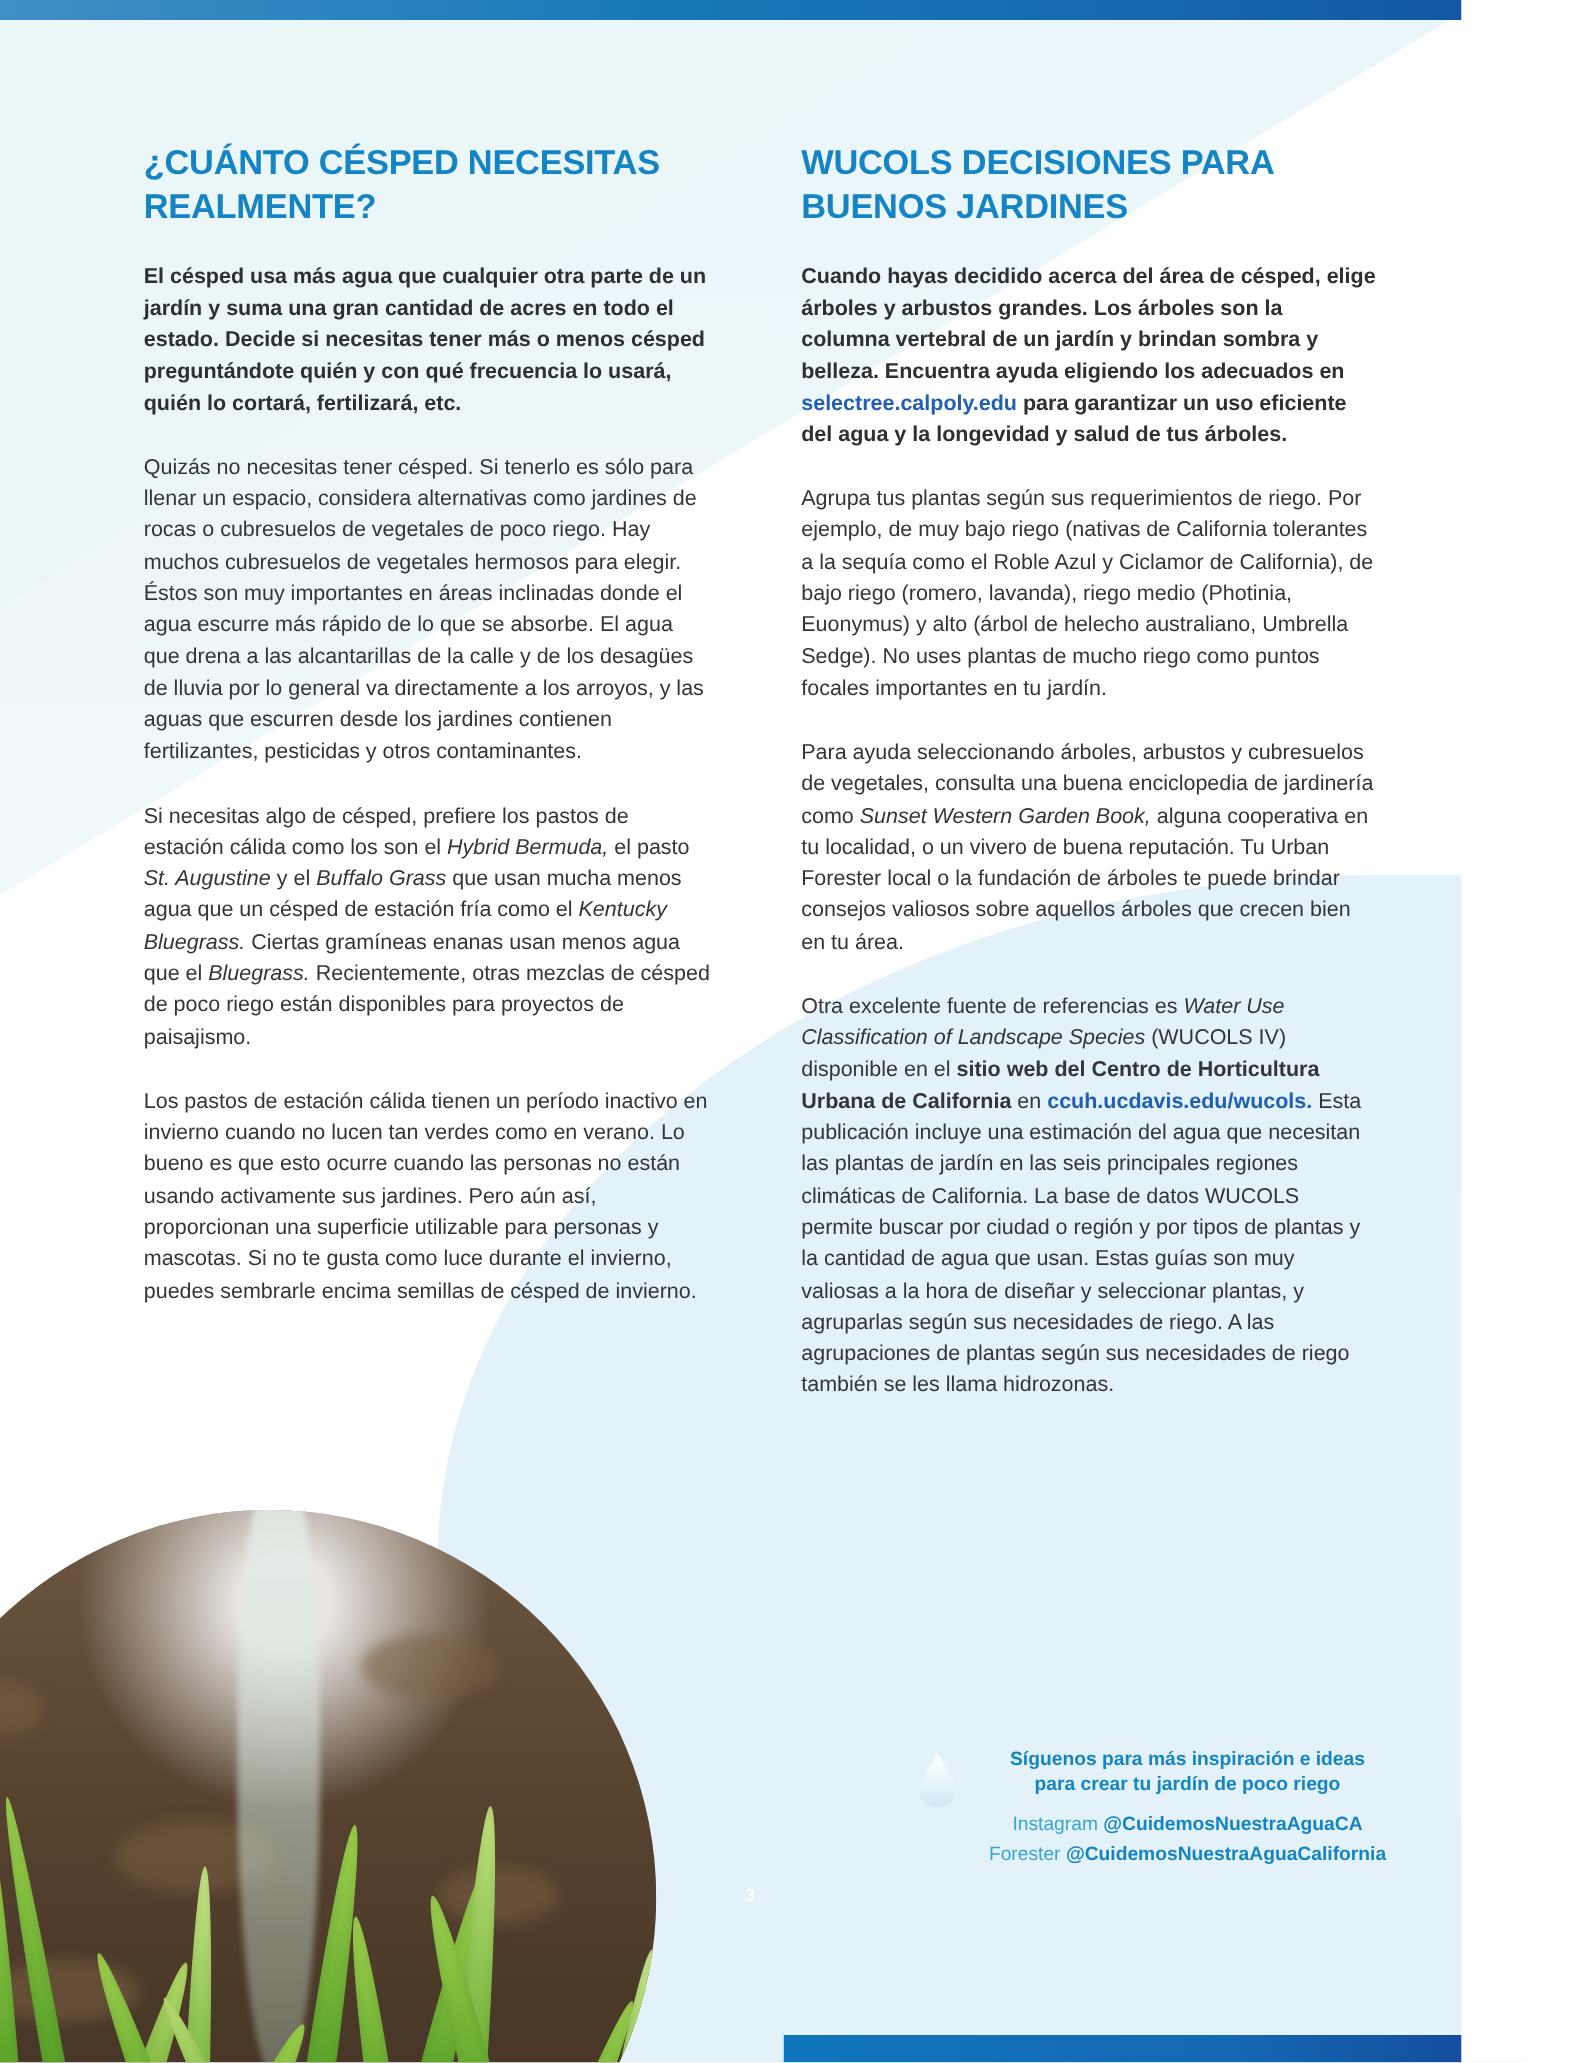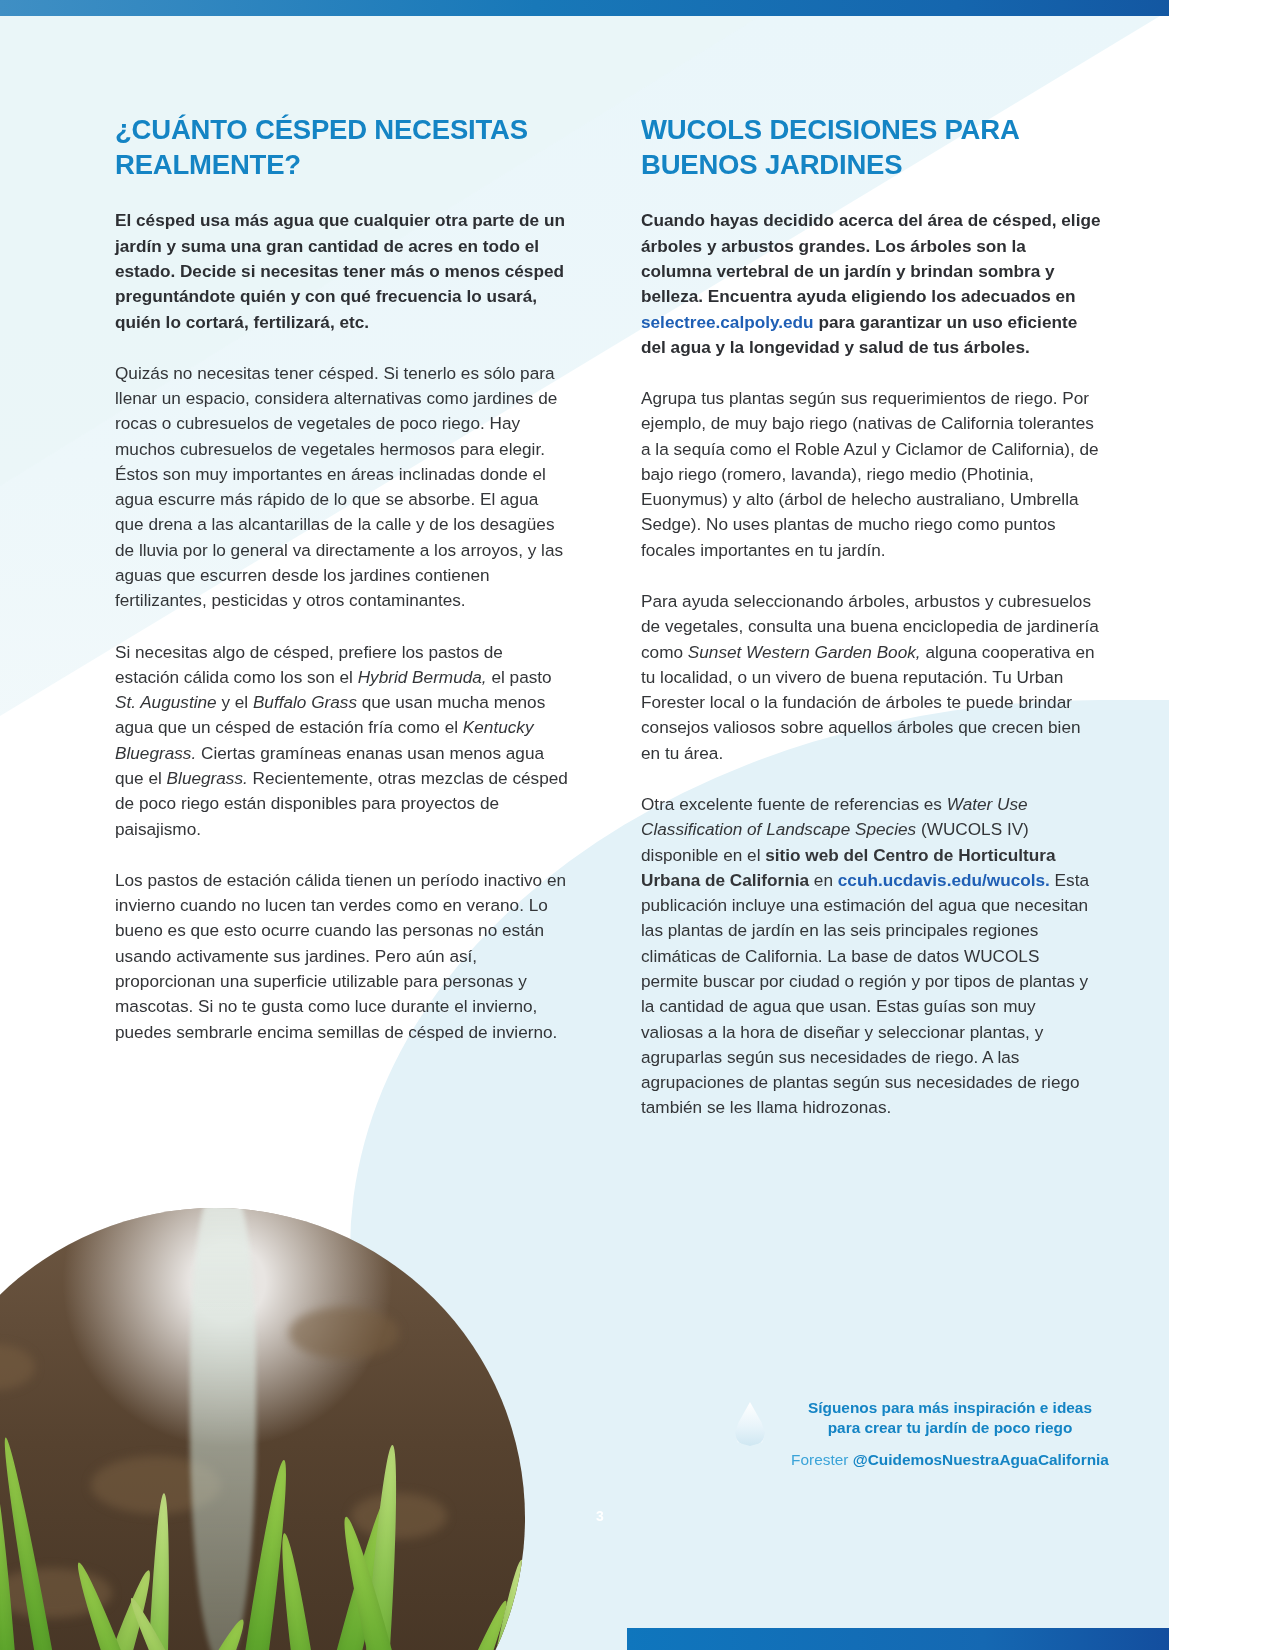--- a/index.html
+++ b/index.html
@@ -291,20 +291,24 @@
 
   <div class="social">
     <div class="social-row">
       <div class="drop"></div>
       <div class="social-text">
         <div class="social-head">
           <span>Síguenos para más inspiración e ideas</span><br>
           <span>para crear tu jardín de poco riego</span>
         </div>
         <div class="social-line">
+          <span>Instagram</span>
+          <span class="handle">@CuidemosNuestraAguaCA</span>
+        </div>
+        <div class="social-line">
           <span>Forester</span>
           <span class="handle">@CuidemosNuestraAguaCalifornia</span>
         </div>
       </div>
     </div>
   </div>
 
 </div>
 
 </body></html>

